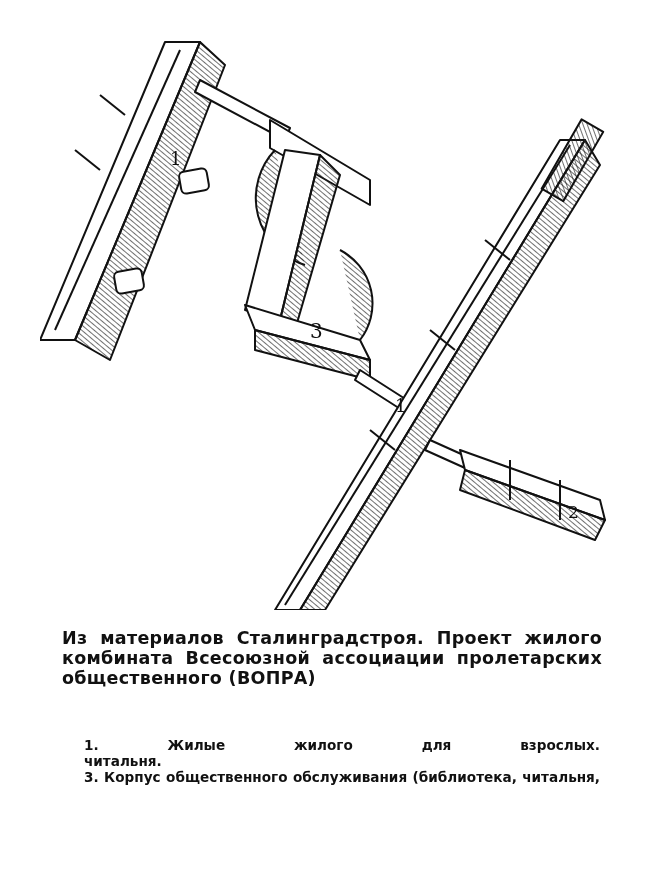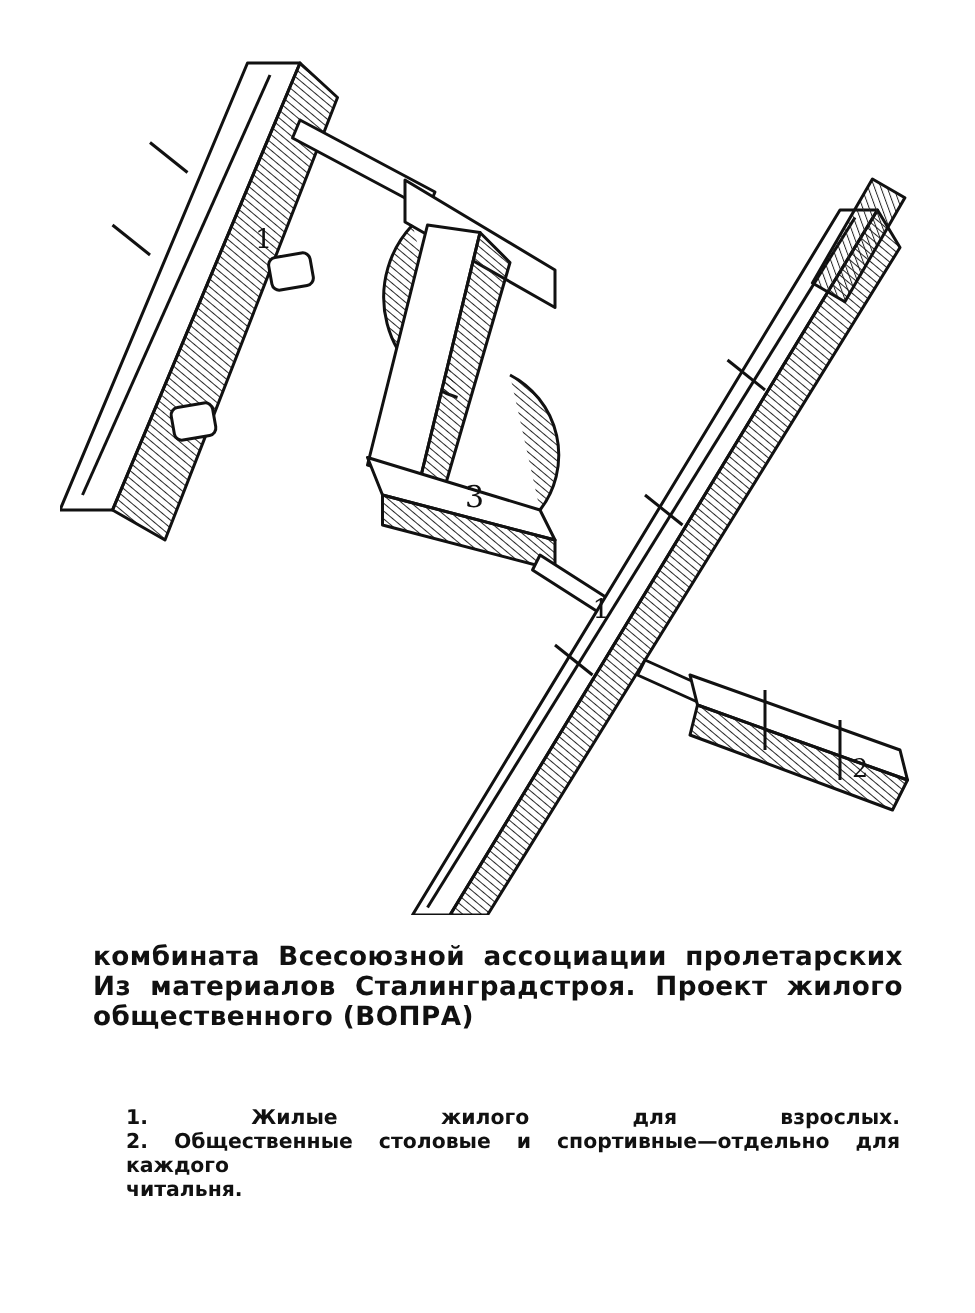--- a/index.html
+++ b/index.html
@@ -70,22 +70,22 @@
         <line x1="470" y1="420" x2="470" y2="460"></line>
         <line x1="520" y1="440" x2="520" y2="480"></line>
         <text x="528" y="478" font-size="17" fill="#111" stroke="none" font-family="DejaVu Serif, serif">2</text>
       </g>
       <text x="130" y="125" font-size="18" fill="#111" stroke="none" font-family="DejaVu Serif, serif">1</text>
     </g>
   </svg>
 </div>
 
 <div class="caption">
+  <span class="line">Из материалов Сталинградстроя. Проект жилого</span>
   <span class="line">комбината Всесоюзной ассоциации пролетарских</span>
-  <span class="line">Из материалов Сталинградстроя. Проект жилого</span>
   <span class="line last">общественного (ВОПРА)</span>
 </div>
 
 <div class="legend">
   <span class="row"><span class="num">1.</span> <span>Жилые жилого для взрослых.</span></span>
-  <span class="row"><span class="num">2.</span> <span>Общественные столовые и спортивные—отдельно для каждого</span></span>
   <span class="row last"><span>читальня.</span></span>
+  <span class="row"><span class="num">3.</span> <span>Корпус общественного обслуживания (библиотека, читальня,</span></span>
 </div>
 
 </body></html>

